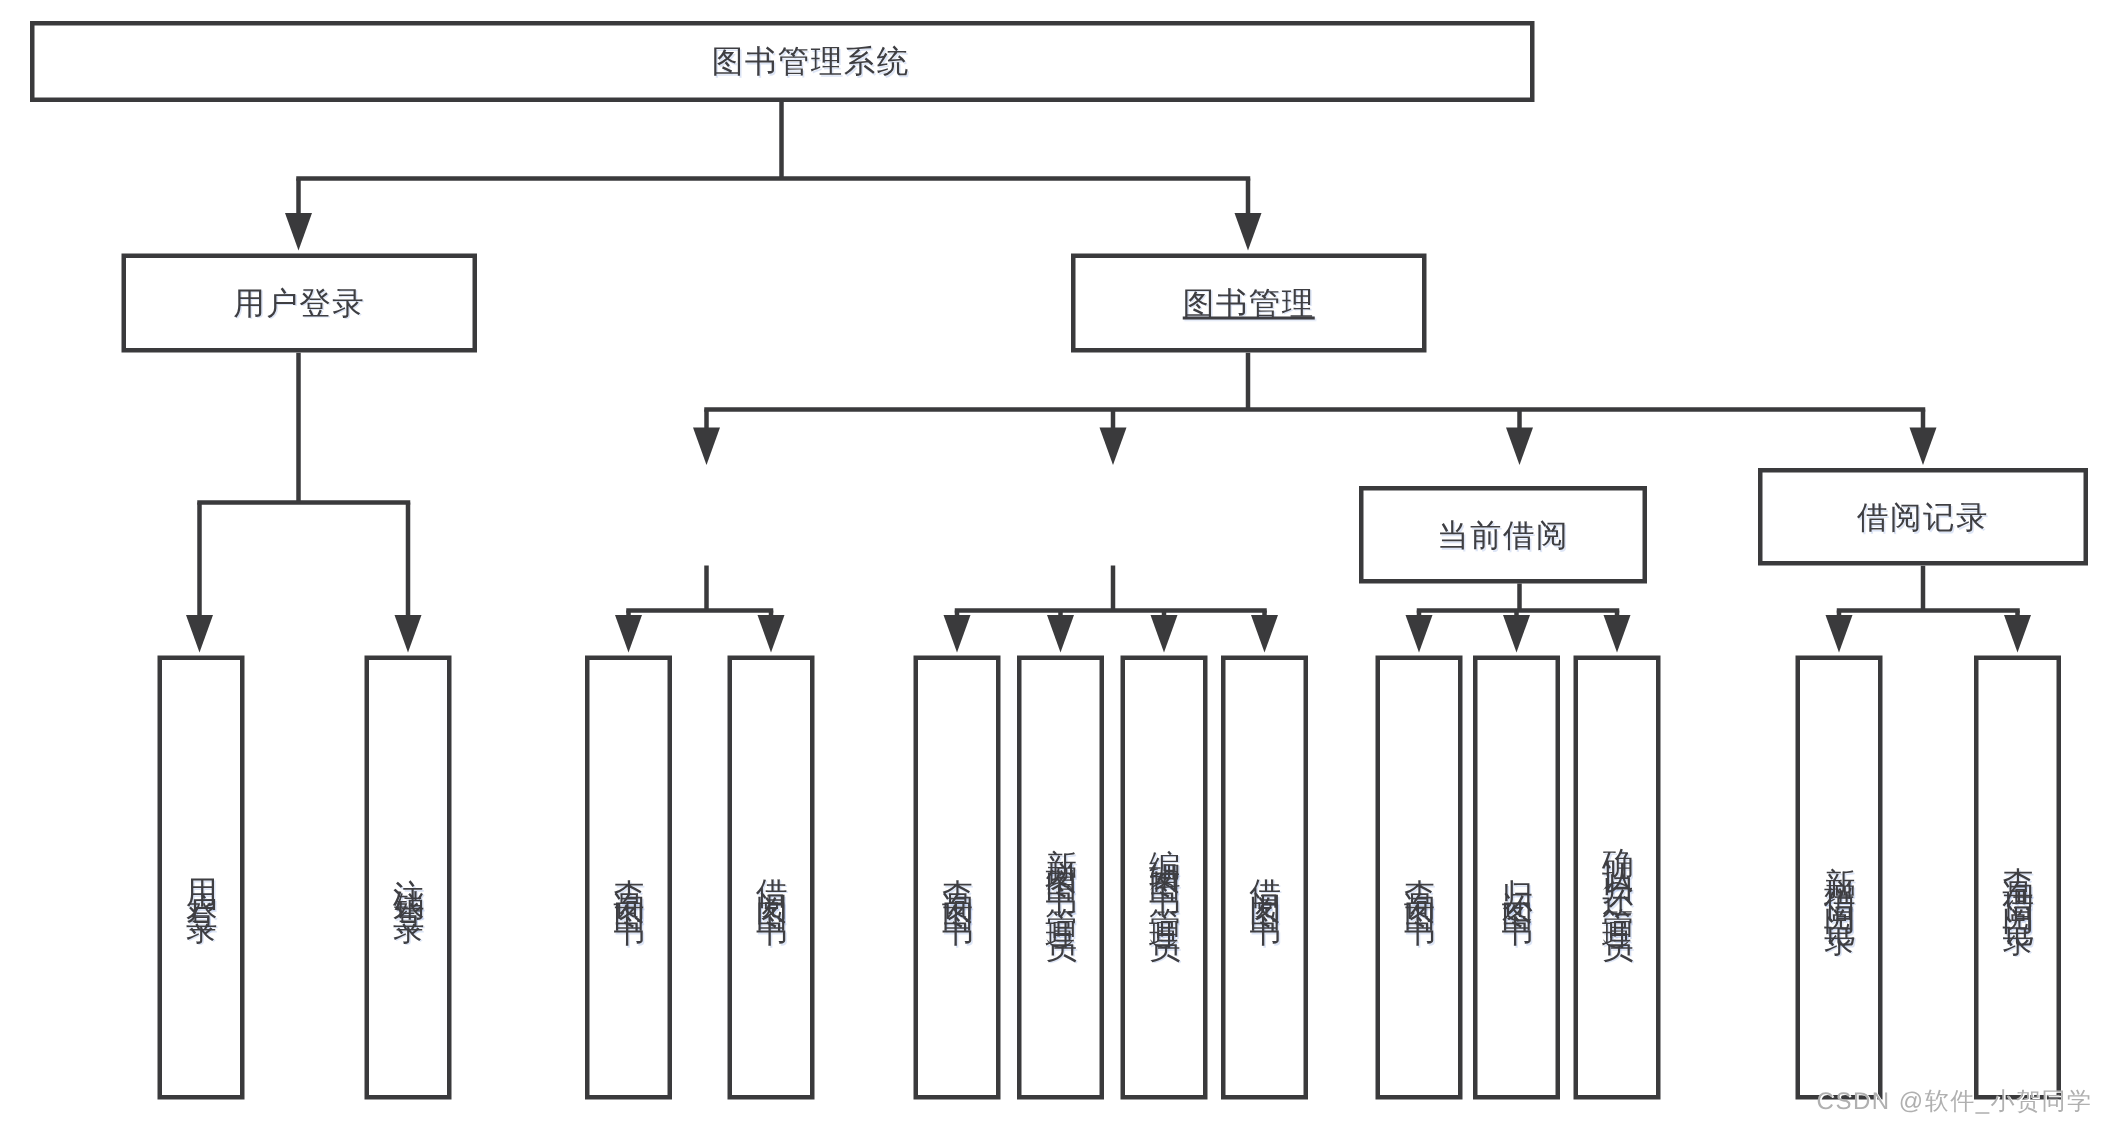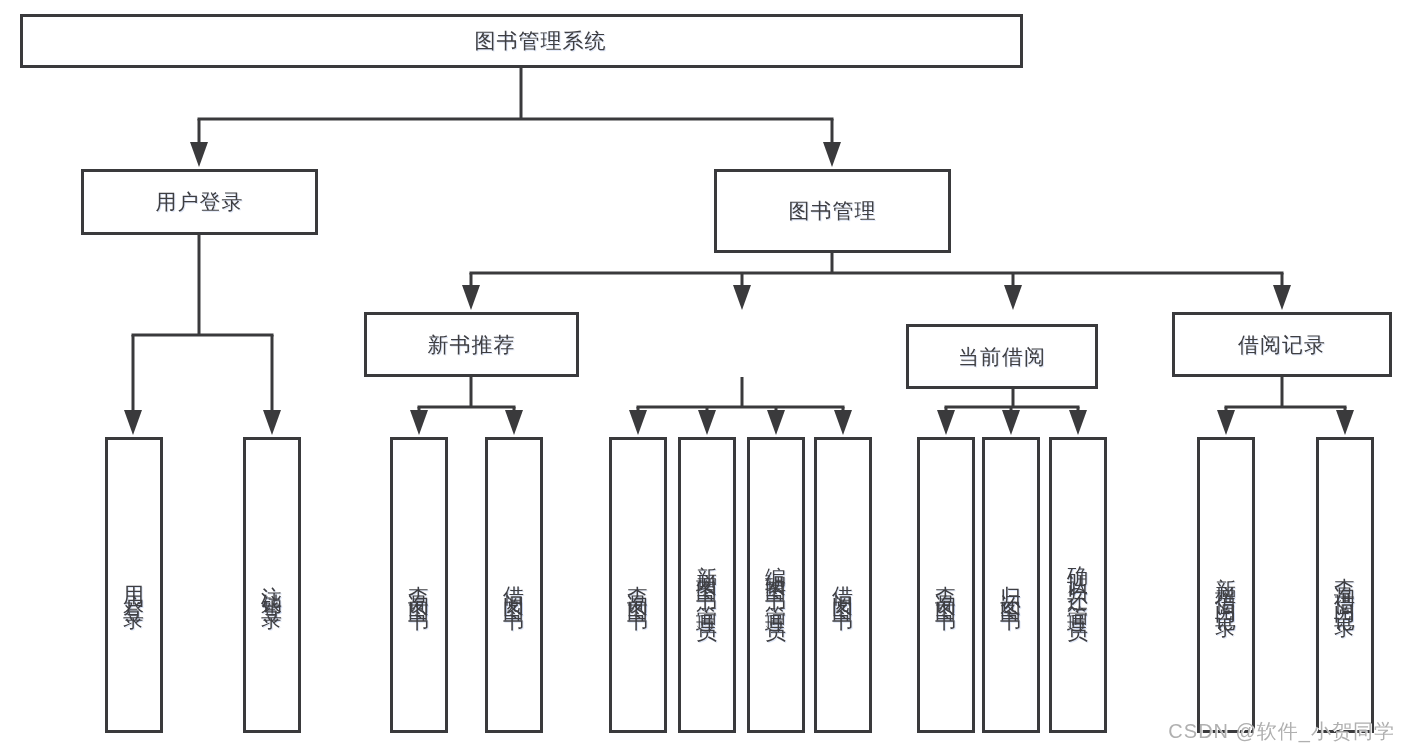--- a/index.html
+++ b/index.html
@@ -25,21 +25,21 @@
     display: flex;
     align-items: center;
     justify-content: center;
     color: #3e3e42;
     font-size: 21px;
     letter-spacing: 1px;
     text-shadow: 1px 1px 0 rgba(120,150,220,0.25);
   }
   .node.h-root   { left: 20px;  top: 14px;  width: 1003px; height: 54px; padding-left: 38px; }
   .node.h-l2a    { left: 81px;  top: 169px; width: 237px;  height: 66px; }
-  .node.h-l2b    { left: 714px; top: 169px; width: 237px;  height: 84px; }
+  .node.h-l2b    { left: 714px; top: 169px; width: 237px;  height: 66px; text-decoration: underline; }
   .node.h-l3     { top: 312px; height: 65px; }
   .node.h-l3a    { left: 364px;  width: 215px; }
   .node.h-l3b    { left: 634px;  width: 217px; }
   .node.h-l3c    { left: 906px;  width: 192px; margin-top: 12px; }
   .node.h-l3d    { left: 1172px; width: 220px; }
   .node.leaf {
     top: 437px;
     width: 58px;
     height: 296px;
     writing-mode: vertical-rl;
@@ -57,21 +57,21 @@
   .leaf.p8  { left: 814px;  }
   .leaf.p9  { left: 917px;  }
   .leaf.p10 { left: 982px;  }
   .leaf.p11 { left: 1049px; }
   .leaf.p12 { left: 1197px; }
   .leaf.p13 { left: 1316px; }
   .watermark {
     position: absolute;
     right: 10px;
     bottom: 2px;
-    font-size: 20px;
+    font-size: 16px;
     color: #b0b0b0;
     letter-spacing: 1px;
     text-shadow: 1px 1px 0 #ffffff;
     white-space: nowrap;
   }
   svg line { stroke: #3a3a3c; stroke-width: 3; }
   svg polygon { fill: #3a3a3c; }
 </style>
 </head>
 <body>
@@ -152,21 +152,20 @@
       <line x1="1345" y1="407" x2="1345" y2="426"></line>
       <polygon points="1336,410 1354,410 1345,435"></polygon>
     </g>
   </svg>
 
   <div class="node h-root">图书管理系统</div>
 
   <div class="node h-l2a">用户登录</div>
   <div class="node h-l2b">图书管理</div>
 
-  <div class="node h-l3 h-l3a">新书推荐</div>
   <div class="node h-l3 h-l3c">当前借阅</div>
   <div class="node h-l3 h-l3d">借阅记录</div>
 
   <div class="node leaf p1">用户登录</div>
   <div class="node leaf p2">注销登录</div>
   <div class="node leaf p3">查询图书</div>
   <div class="node leaf p4">借阅图书</div>
   <div class="node leaf p5">查询图书</div>
   <div class="node leaf p6">新增图书（管理员）</div>
   <div class="node leaf p7">编辑图书（管理员）</div>

